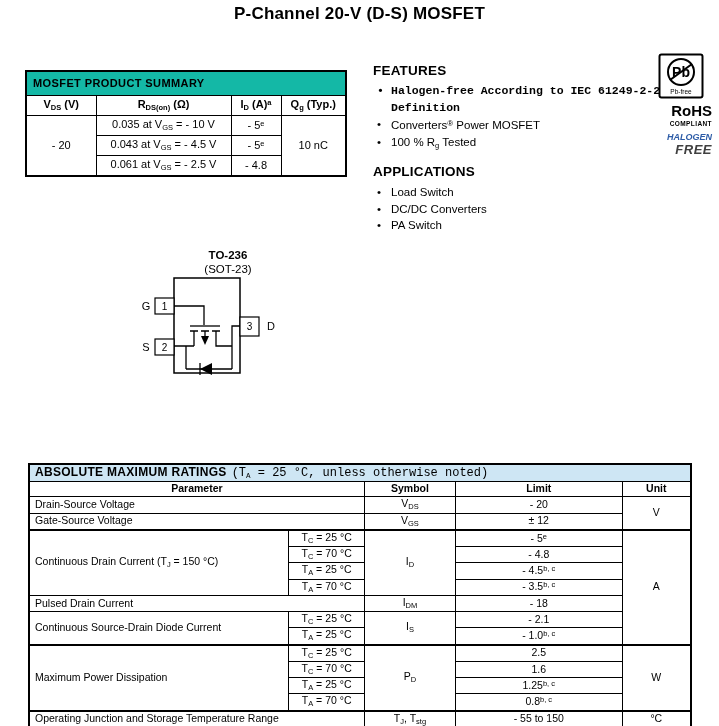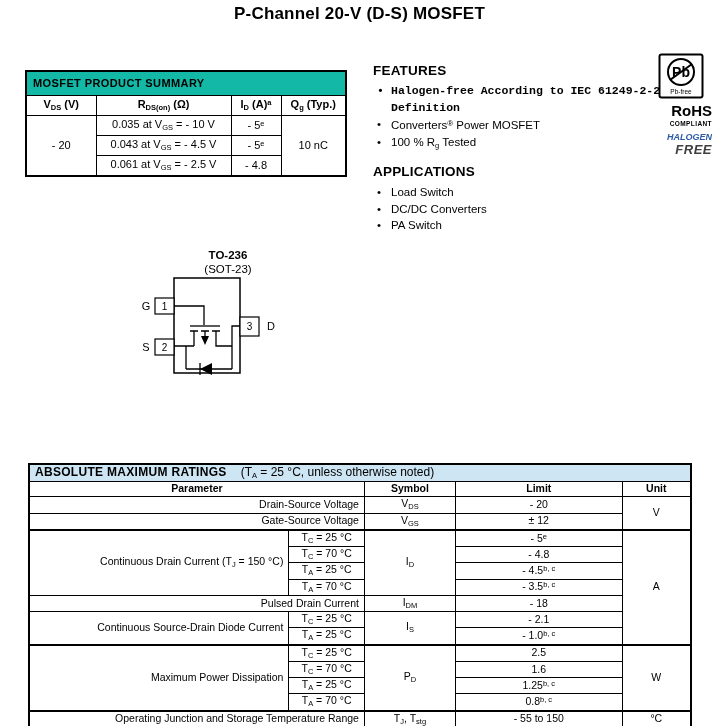--- a/index.html
+++ b/index.html
@@ -39,23 +39,23 @@
   .pkg{position:absolute;left:140px;top:247px;}
   svg text{font-family:"Liberation Sans",sans-serif;}
 
   
   table.ratings{position:absolute;left:28px;top:463px;width:664px;border-collapse:collapse;
                 table-layout:fixed;border:2px solid #000;}
   table.ratings th,table.ratings td{border:1px solid #000;font-size:10.5px;line-height:1.1;
                                     padding:1px 5px;height:12px;}
   .r-title th{background:#cee6f4;text-align:left;padding:5px 5px;height:14px;}
   .r-title b{font-size:12px;letter-spacing:0.3px;}
-  .r-title .sub-t{font-weight:normal;font-size:12px;margin-left:14px;}
+  .r-title .sub-t{font-weight:normal;font-size:12px;margin-left:5px;font-family:Liberation Mono, monospace;}
   .r-head th{font-weight:bold;text-align:center;}
-  .al{text-align:right;}
+  .al{text-align:left;}
   .c{text-align:center;}
   tr.sep th,tr.sep td{border-top:2px solid #000;}
 </style>
 </head>
 <body>
 
 <div class="page">
 
   <h1 class="title">P-Channel 20-V (D-S) MOSFET</h1>
 

